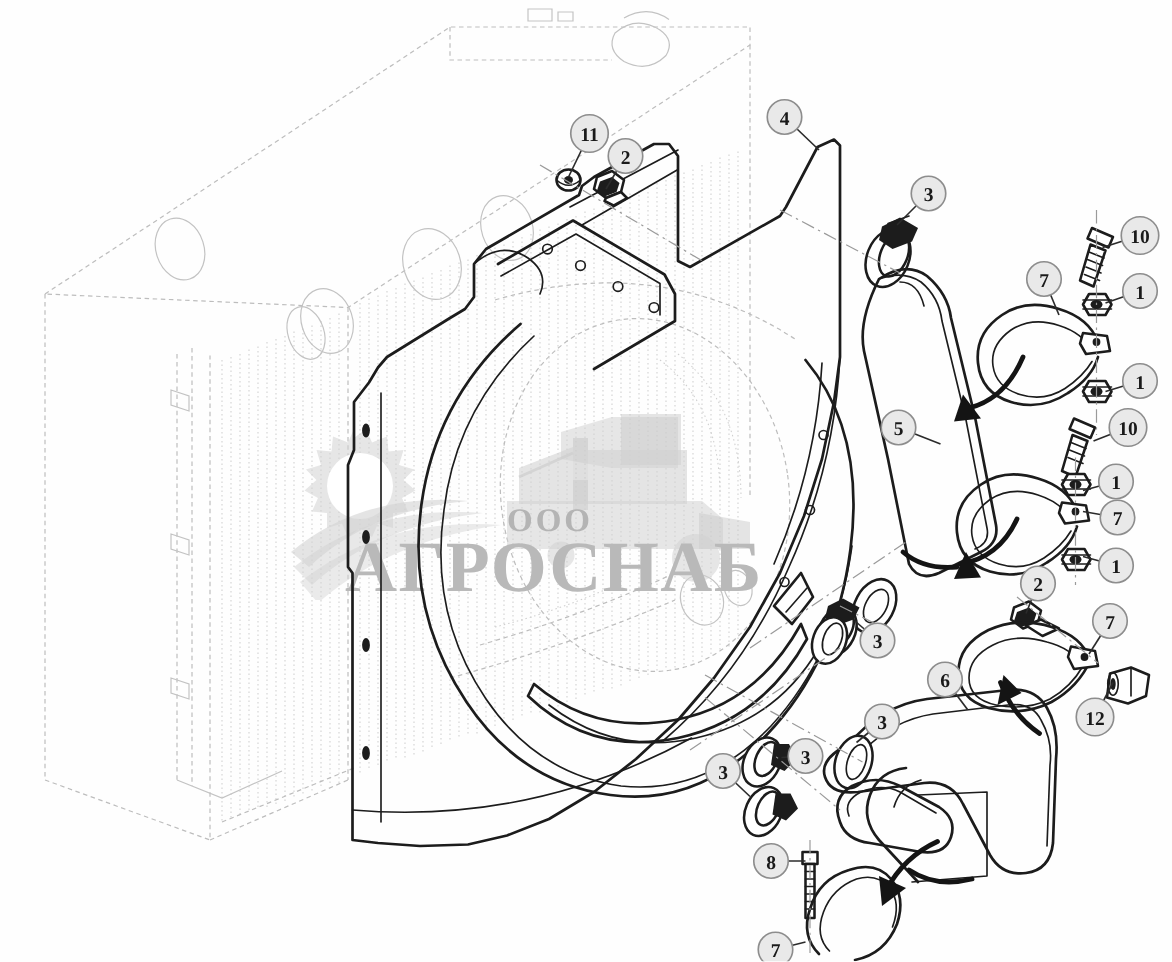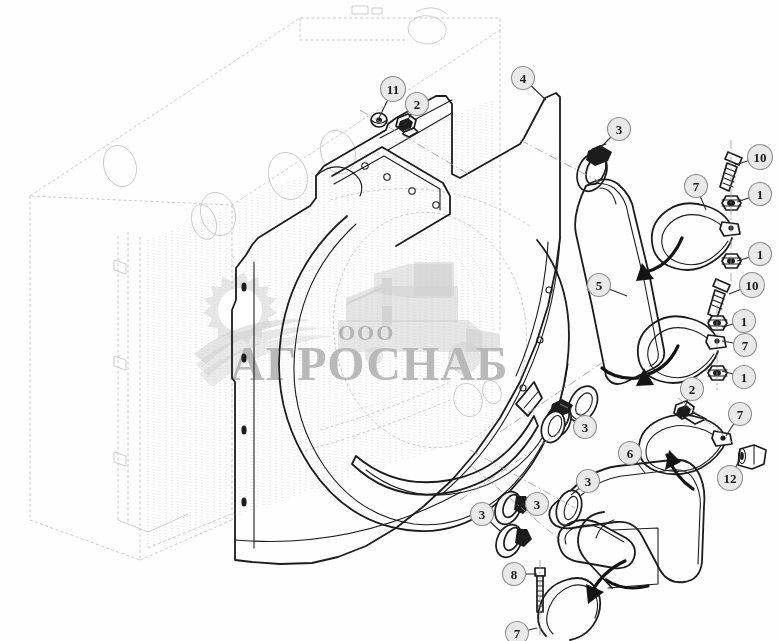--- a/index.html
+++ b/index.html
@@ -23,21 +23,21 @@
   .part-fill{fill:#ffffff;stroke:#1c1c1c;stroke-width:1.7;stroke-linejoin:round;}
   .ghost{fill:none;stroke:#c3c3c3;stroke-width:0.8;}
   .ghost-d{fill:none;stroke:#bdbdbd;stroke-width:0.8;stroke-dasharray:3 2.4;}
   .ghost-dot{fill:none;stroke:#cfcfcf;stroke-width:0.7;stroke-dasharray:1 2;}
   .center-line{fill:none;stroke:#9a9a9a;stroke-width:0.8;stroke-dasharray:9 3 1.6 3;}
   .arrow{fill:#141414;stroke:none;}
   .arrow-l{fill:none;stroke:#141414;stroke-width:3.2;stroke-linecap:round;}
   .dark{fill:#1c1c1c;}
   
   #watermark{
-    position:absolute;left:178px;top:258px;width:350px;height:128px;
+    position:absolute;left:178px;top:272px;width:350px;height:128px;
     opacity:1;pointer-events:none;
   }
   #wm-text{
     position:absolute;left:0;top:0;width:350px;height:128px;
   }
   .wm-main{
     font-family:"Liberation Serif", serif;
     font-size:48px;font-weight:700;fill:#b9b9b9;letter-spacing:1px;
   }
   .wm-ooo{

